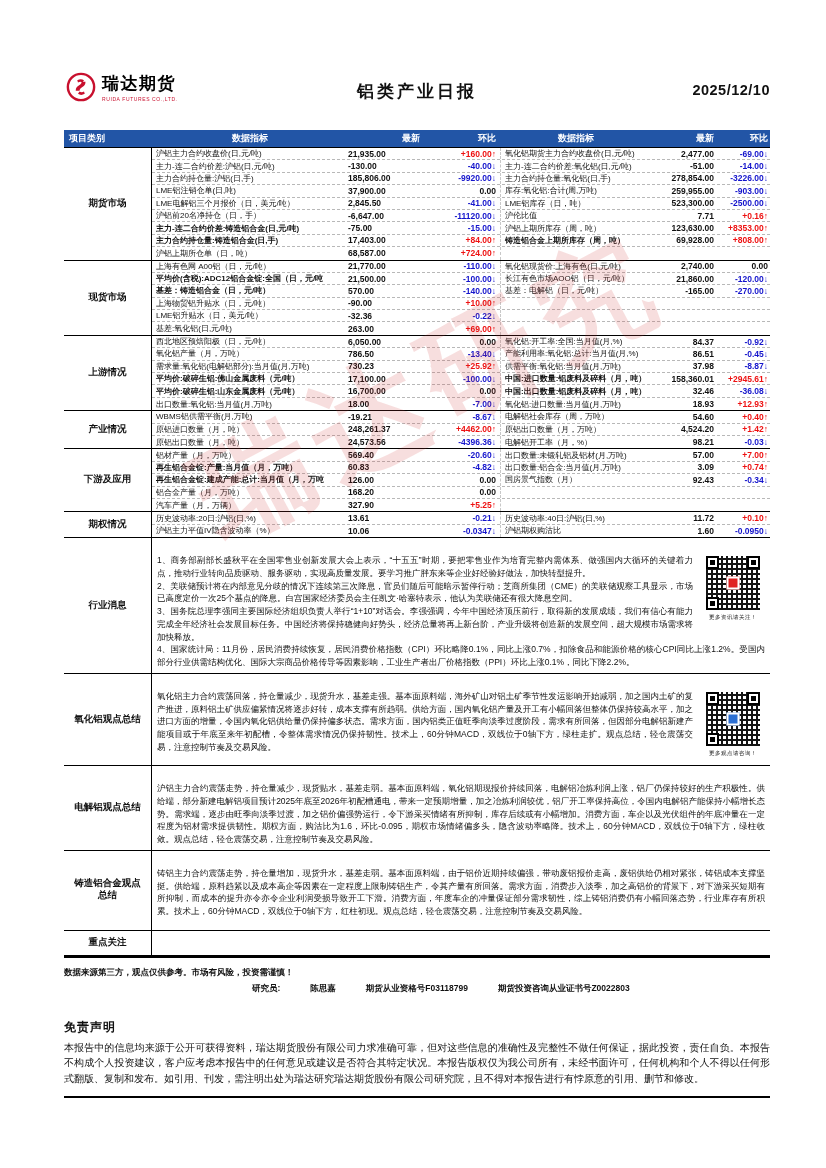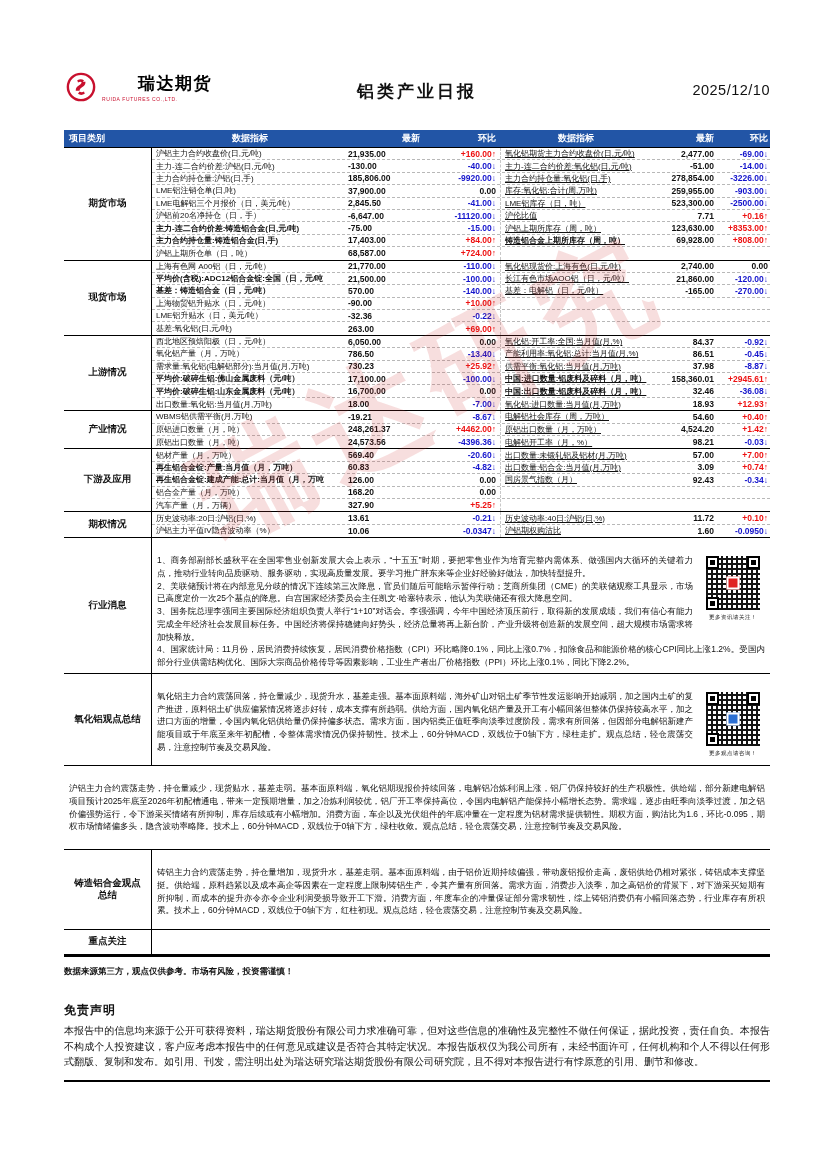--- a/index.html
+++ b/index.html
@@ -10,24 +10,24 @@
   body{
     width:826px;height:1168px;position:relative;overflow:hidden;
     font-family:"Liberation Sans","DejaVu Sans",sans-serif;color:#111;
   }
   .report{position:absolute;left:64px;top:0;width:706px;}
 
   
   .rpt-header{position:relative;height:48px;margin-top:70px;}
   .brand{position:absolute;left:2px;top:2px;display:flex;align-items:center;gap:6px;}
   .brand-icon{width:30px;height:30px;}
-  .brand-text .cn{font-size:17px;font-weight:bold;letter-spacing:1.5px;color:#000;margin-left:36px;}
+  .brand-text .cn{font-size:17px;font-weight:bold;letter-spacing:1.5px;color:#000;}
   .brand-text .en{font-size:5px;color:var(--brand);letter-spacing:0.6px;margin-top:1px;}
   .rpt-title{position:absolute;left:0;right:0;top:10px;text-align:center;font-size:17px;font-weight:bold;letter-spacing:3px;}
-  .rpt-date{position:absolute;right:0;top:12px;font-size:14.5px;font-weight:normal;letter-spacing:0.5px;}
+  .rpt-date{position:absolute;right:0;top:12px;font-size:14.5px;font-weight:bold;letter-spacing:0.5px;}
 
   
   .thead{display:flex;align-items:center;background:var(--hdr-bg);color:#fff;font-weight:bold;font-size:9px;height:17px;margin-top:12px;}
   .thead .h{white-space:nowrap;overflow:hidden;}
   .h-cat{width:88px;padding-left:5px;}
   .h-ind{width:196px;text-align:center;}
   .h-val{width:78px;text-align:right;padding-right:6px;}
   .h-chg{width:74px;text-align:right;padding-right:4px;}
   .h-ind2{width:152px;text-align:center;}
   .h-val2{width:64px;text-align:right;padding-right:2px;}
@@ -36,21 +36,21 @@
   
   .sec{display:flex;border-top:1px solid #000;}
   .cat{width:88px;border-right:1.4px solid #000;display:flex;align-items:center;justify-content:center;
        text-align:center;font-weight:bold;font-size:9.5px;padding:0 8px;line-height:1.25;font-family:Liberation Serif, serif;}
   .rows{flex:1;display:flex;flex-direction:column;}
   .trow{display:flex;align-items:center;height:12.4px;}
   .trow:not(:last-child){border-bottom:1px dashed #b8b8b8;}
   .c-ind{width:196px;padding-left:4px;font-size:8px;white-space:nowrap;overflow:hidden;}
   .c-val{width:78px;text-align:left;padding-right:6px;font-size:8.5px;font-weight:bold;white-space:nowrap;}
   .c-chg{width:74px;text-align:right;padding-right:4px;font-size:8.5px;font-weight:bold;white-space:nowrap;}
-  .c-ind2{width:152px;padding-left:4px;font-size:8px;white-space:nowrap;overflow:hidden;border-left:1px dashed #c8c8c8;align-self:stretch;display:flex;align-items:center;text-decoration:underline;}
+  .c-ind2{width:152px;padding-left:4px;font-size:8px;white-space:nowrap;overflow:hidden;border-left:1px dashed #c8c8c8;align-self:stretch;display:flex;align-items:center;}
   .c-val2{width:64px;text-align:right;padding-right:2px;font-size:8.5px;font-weight:bold;white-space:nowrap;}
   .c-chg2{width:54px;text-align:right;padding-right:2px;font-size:8.5px;font-weight:bold;white-space:nowrap;}
   .b{font-weight:bold;}
   .pos{color:var(--pos);}
   .neg{color:var(--neg);}
 
   
   .tsec{display:flex;border-top:1.6px solid #000;}
   .tsec .tbody{flex:1;padding:16px 5px 4px 5px;font-size:8.5px;line-height:1.5;text-align:justify;}
   #textsecs .tsec:nth-child(1){min-height:132px;}
@@ -422,37 +422,44 @@
               <div class="f tr"></div>
               <div class="f bl"></div>
               <div class="cdot" style="background: rgb(42, 111, 212);"></div>
             </div>
             <div class="qr-cap">更多观点请咨询！</div>
           </div>
           <div>氧化铝主力合约震荡回落，持仓量减少，现货升水，基差走强。基本面原料端，海外矿山对铝土矿季节性发运影响开始减弱，加之国内土矿的复产推进，原料铝土矿供应偏紧情况将逐步好转，成本支撑有所趋弱。供给方面，国内氧化铝产量及开工有小幅回落但整体仍保持较高水平，加之进口方面的增量，令国内氧化铝供给量仍保持偏多状态。需求方面，国内铝类正值旺季向淡季过度阶段，需求有所回落，但因部分电解铝新建产能项目或于年底至来年初配槽，令整体需求情况仍保持韧性。技术上，60分钟MACD，双线位于0轴下方，绿柱走扩。观点总结，轻仓震荡交易，注意控制节奏及交易风险。</div>
         </div>
       </div>
       <div class="tsec">
+        <div class="cat">电解铝观点总结</div>
         <div class="tbody">
           <div>沪铝主力合约震荡走势，持仓量减少，现货贴水，基差走弱。基本面原料端，氧化铝期现报价持续回落，电解铝冶炼利润上涨，铝厂仍保持较好的生产积极性。供给端，部分新建电解铝项目预计2025年底至2026年初配槽通电，带来一定预期增量，加之冶炼利润较优，铝厂开工率保持高位，令国内电解铝产能保持小幅增长态势。需求端，逐步由旺季向淡季过渡，加之铝价偏强势运行，令下游采买情绪有所抑制，库存后续或有小幅增加。消费方面，车企以及光伏组件的年底冲量在一定程度为铝材需求提供韧性。期权方面，购沽比为1.6，环比-0.095，期权市场情绪偏多头，隐含波动率略降。技术上，60分钟MACD，双线位于0轴下方，绿柱收敛。观点总结，轻仓震荡交易，注意控制节奏及交易风险。</div>
         </div>
       </div>
       <div class="tsec">
         <div class="cat">铸造铝合金观点总结</div>
         <div class="tbody">
           <div>铸铝主力合约震荡走势，持仓量增加，现货升水，基差走弱。基本面原料端，由于铝价近期持续偏强，带动废铝报价走高，废铝供给仍相对紧张，铸铝成本支撑坚挺。供给端，原料趋紧以及成本高企等因素在一定程度上限制铸铝生产，令其产量有所回落。需求方面，消费步入淡季，加之高铝价的背景下，对下游采买短期有所抑制，而成本的提升亦令亦令企业利润受损导致开工下滑。消费方面，年度车企的冲量保证部分需求韧性，综上铸铝消费仍有小幅回落态势，行业库存有所积累。技术上，60分钟MACD，双线位于0轴下方，红柱初现。观点总结，轻仓震荡交易，注意控制节奏及交易风险。</div>
         </div>
       </div>
       <div class="tsec">
         <div class="cat">重点关注</div>
         <div class="tbody"></div>
       </div>
     </div>
 
   <div class="foot-note">数据来源第三方，观点仅供参考。市场有风险，投资需谨慎！</div>
+  <div class="foot-researcher">
+    <span>研究员:</span>
+    <span>陈思嘉</span>
+    <span>期货从业资格号F03118799</span>
+    <span>期货投资咨询从业证书号Z0022803</span>
+  </div>
 
   <div class="disclaimer-title">免责声明</div>
   <div class="disclaimer">本报告中的信息均来源于公开可获得资料，瑞达期货股份有限公司力求准确可靠，但对这些信息的准确性及完整性不做任何保证，据此投资，责任自负。本报告不构成个人投资建议，客户应考虑本报告中的任何意见或建议是否符合其特定状况。本报告版权仅为我公司所有，未经书面许可，任何机构和个人不得以任何形式翻版、复制和发布。如引用、刊发，需注明出处为瑞达研究瑞达期货股份有限公司研究院，且不得对本报告进行有悖原意的引用、删节和修改。</div>
   <div class="bottom-rule"></div>
 
 </div>
 
 <div class="watermark">瑞达研究</div>
 
 </body></html>

